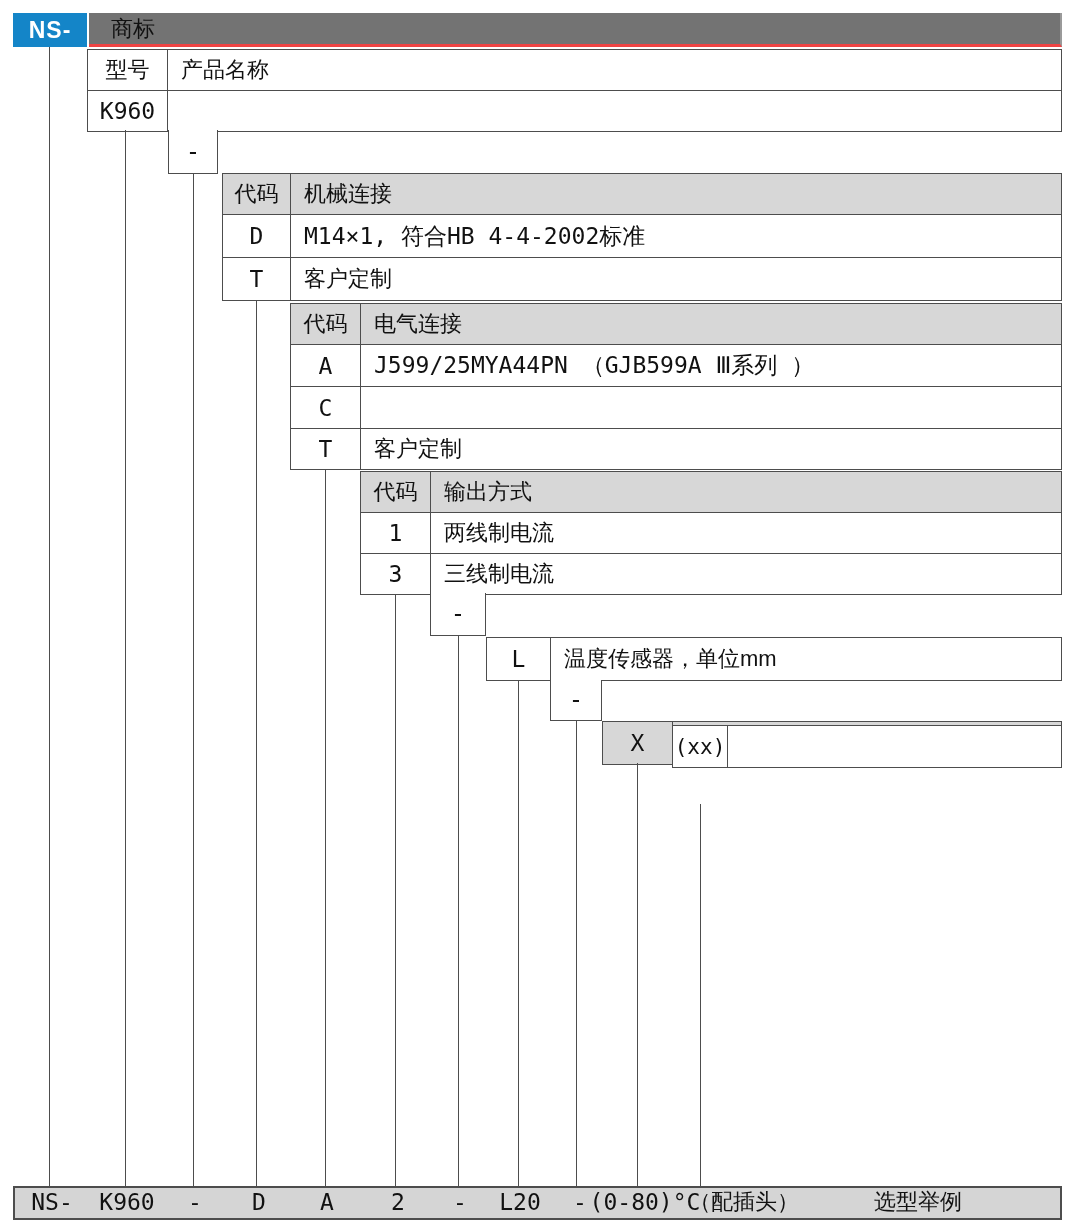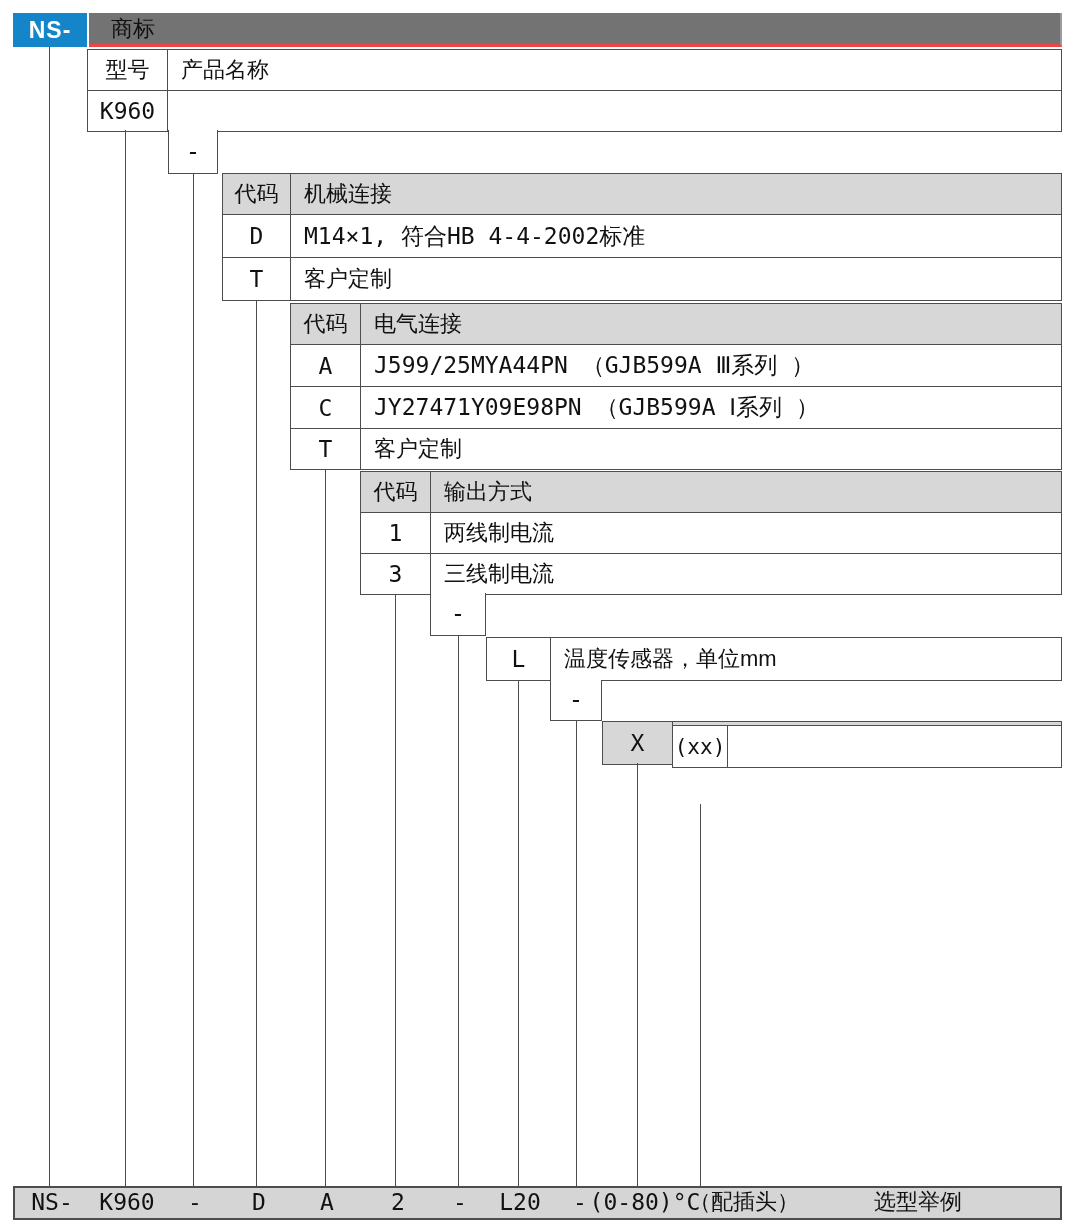--- a/index.html
+++ b/index.html
@@ -86,21 +86,20 @@
     <div class="row hdr" style="height:40px;">
       <div class="c1" style="width:70px;">代码</div>
       <div class="c2">电气连接</div>
     </div>
     <div class="row" style="height:42px;">
       <div class="c1 code" style="width:70px;">A</div>
       <div class="c2 desc-mono">J599/25MYA44PN  （GJB599A Ⅲ系列 ）</div>
     </div>
     <div class="row" style="height:42px;">
       <div class="c1 code" style="width:70px;">C</div>
-      <div class="c2 desc-mono">JY27471Y09E98PN  （GJB599A Ⅰ系列 ）</div>
     </div>
     <div class="row" style="height:41px;">
       <div class="c1 code" style="width:70px;">T</div>
       <div class="c2">客户定制</div>
     </div>
   </div>
 
   <div class="sec" style="left:360px;top:471px;width:702px;">
     <div class="row hdr" style="height:40px;">
       <div class="c1" style="width:70px;">代码</div>

